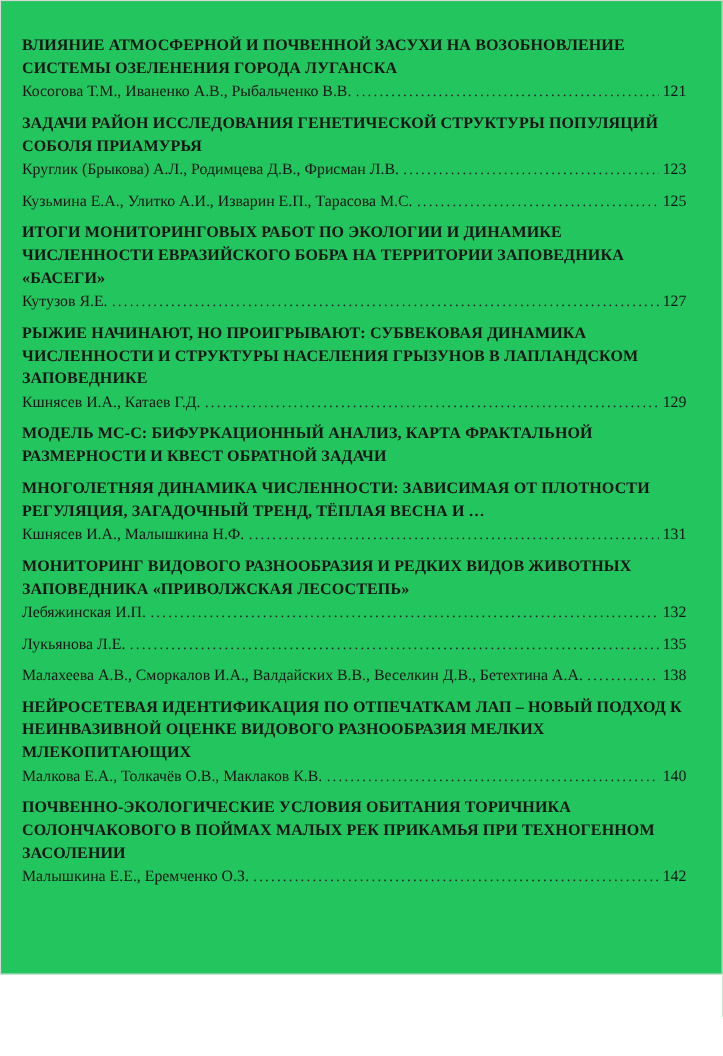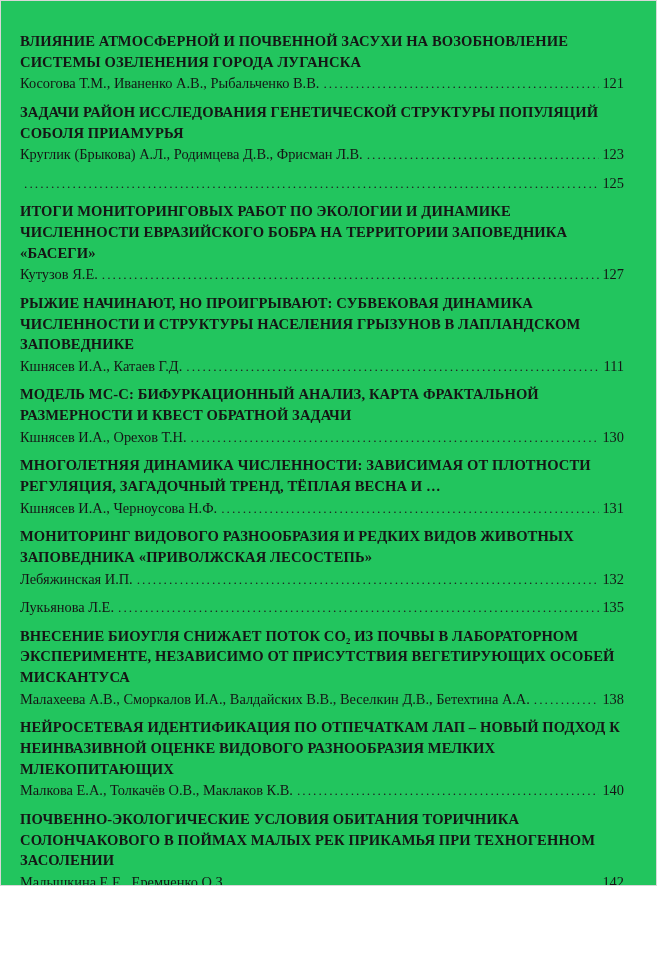--- a/index.html
+++ b/index.html
@@ -80,56 +80,52 @@
     <div class="entry-title">ЗАДАЧИ РАЙОН ИССЛЕДОВАНИЯ ГЕНЕТИЧЕСКОЙ СТРУКТУРЫ ПОПУЛЯЦИЙ СОБОЛЯ ПРИАМУРЬЯ</div>
     <div class="author-row">
       <span class="authors">Круглик (Брыкова) А.Л., Родимцева Д.В., Фрисман Л.В.</span>
       <span class="dots"></span>
       <span class="page-num">123</span>
     </div>
   </section>
 
   <section class="entry">
     <div class="author-row">
+      <span class="authors">Кузьмина Е.А., Улитко А.И., Изварин Е.П., Тарасова М.С.</span>
       <span class="dots"></span>
       <span class="page-num">125</span>
     </div>
   </section>
 
   <section class="entry">
     <div class="entry-title">ИТОГИ МОНИТОРИНГОВЫХ РАБОТ ПО ЭКОЛОГИИ И ДИНАМИКЕ ЧИСЛЕННОСТИ ЕВРАЗИЙСКОГО БОБРА НА ТЕРРИТОРИИ ЗАПОВЕДНИКА «БАСЕГИ»</div>
     <div class="author-row">
       <span class="authors">Кутузов Я.Е.</span>
       <span class="dots"></span>
       <span class="page-num">127</span>
     </div>
   </section>
 
   <section class="entry">
     <div class="entry-title">РЫЖИЕ НАЧИНАЮТ, НО ПРОИГРЫВАЮТ: СУБВЕКОВАЯ ДИНАМИКА ЧИСЛЕННОСТИ И СТРУКТУРЫ НАСЕЛЕНИЯ ГРЫЗУНОВ В ЛАПЛАНДСКОМ ЗАПОВЕДНИКЕ</div>
     <div class="author-row">
       <span class="authors">Кшнясев И.А., Катаев Г.Д.</span>
       <span class="dots"></span>
-      <span class="page-num">111</span>
+      <span class="page-num">129</span>
     </div>
   </section>
 
   <section class="entry">
     <div class="entry-title">МОДЕЛЬ МС-С: БИФУРКАЦИОННЫЙ АНАЛИЗ, КАРТА ФРАКТАЛЬНОЙ РАЗМЕРНОСТИ И КВЕСТ ОБРАТНОЙ ЗАДАЧИ</div>
-    <div class="author-row">
-      <span class="authors">Кшнясев И.А., Орехов Т.Н.</span>
-      <span class="dots"></span>
-      <span class="page-num">130</span>
-    </div>
   </section>
 
   <section class="entry">
     <div class="entry-title">МНОГОЛЕТНЯЯ ДИНАМИКА ЧИСЛЕННОСТИ: ЗАВИСИМАЯ ОТ ПЛОТНОСТИ РЕГУЛЯЦИЯ, ЗАГАДОЧНЫЙ ТРЕНД, ТЁПЛАЯ ВЕСНА И …</div>
     <div class="author-row">
-      <span class="authors">Кшнясев И.А., Черноусова Н.Ф.</span>
+      <span class="authors">Кшнясев И.А., Малышкина Н.Ф.</span>
       <span class="dots"></span>
       <span class="page-num">131</span>
     </div>
   </section>
 
   <section class="entry">
     <div class="entry-title">МОНИТОРИНГ ВИДОВОГО РАЗНООБРАЗИЯ И РЕДКИХ ВИДОВ ЖИВОТНЫХ ЗАПОВЕДНИКА «ПРИВОЛЖСКАЯ ЛЕСОСТЕПЬ»</div>
     <div class="author-row">
       <span class="authors">Лебяжинская И.П.</span>
       <span class="dots"></span>
@@ -139,21 +135,20 @@
 
   <section class="entry">
     <div class="author-row">
       <span class="authors">Лукьянова Л.Е.</span>
       <span class="dots"></span>
       <span class="page-num">135</span>
     </div>
   </section>
 
   <section class="entry">
-    <div class="entry-title">ВНЕСЕНИЕ БИОУГЛЯ СНИЖАЕТ ПОТОК CO₂ ИЗ ПОЧВЫ В ЛАБОРАТОРНОМ ЭКСПЕРИМЕНТЕ, НЕЗАВИСИМО ОТ ПРИСУТСТВИЯ ВЕГЕТИРУЮЩИХ ОСОБЕЙ МИСКАНТУСА</div>
     <div class="author-row">
       <span class="authors">Малахеева А.В., Сморкалов И.А., Валдайских В.В., Веселкин Д.В., Бетехтина А.А.</span>
       <span class="dots"></span>
       <span class="page-num">138</span>
     </div>
   </section>
 
   <section class="entry">
     <div class="entry-title">НЕЙРОСЕТЕВАЯ ИДЕНТИФИКАЦИЯ ПО ОТПЕЧАТКАМ ЛАП – НОВЫЙ ПОДХОД К НЕИНВАЗИВНОЙ ОЦЕНКЕ ВИДОВОГО РАЗНООБРАЗИЯ МЕЛКИХ МЛЕКОПИТАЮЩИХ</div>
     <div class="author-row">

